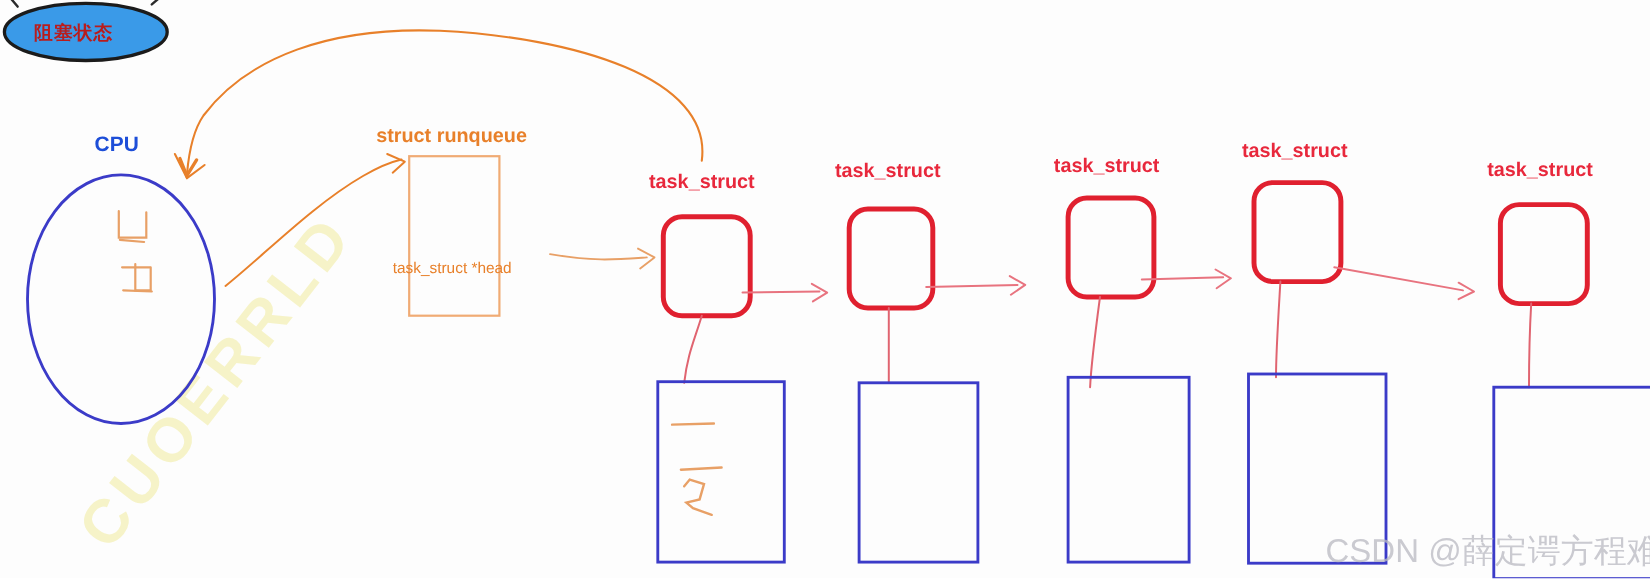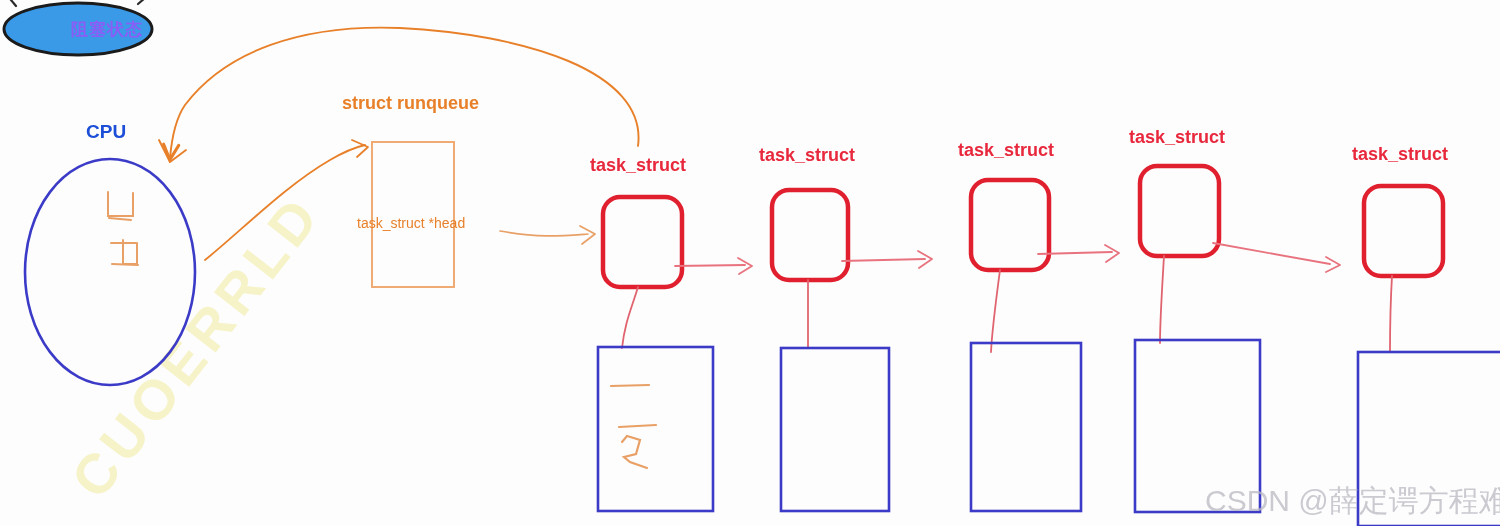--- a/index.html
+++ b/index.html
@@ -1,25 +1,25 @@
 <!DOCTYPE html>
 <html><head>
 <meta charset="utf-8">
 <style>
   html,body{margin:0;padding:0;background:#ffffff;}
   body{width:1500px;height:526px;overflow:hidden;
        font-family:"Liberation Sans","DejaVu Sans",sans-serif;}
   #stage{position:relative;width:1500px;height:526px;background:#fdfdfd;}
   #stage svg.layer{position:absolute;left:0;top:0;width:1500px;height:526px;}
   .lbl{position:absolute;white-space:nowrap;font-weight:bold;}
-  .lbl-orange{color:#e8802a;}
+  .lbl-orange{color:#e8802a;margin-top:20px;}
   .lbl-red{color:#e8283c;}
   .lbl-blue{color:#1d4ed8;}
   .lbl-code{font-family:"Liberation Sans","DejaVu Sans",sans-serif;font-weight:600;}
-  .ell-text{position:absolute;color:#8b5cf6;font-weight:bold;letter-spacing:1px;margin-left:40px;}
+  .ell-text{position:absolute;color:#b91c1c;font-weight:bold;letter-spacing:1px;}
   .wm-csdn{position:absolute;color:#b9b9c2;opacity:.75;font-weight:400;white-space:nowrap;}
   .wm-diag{position:absolute;color:#f6f3c8;font-weight:bold;letter-spacing:6px;
            transform:rotate(-52deg);transform-origin:left top;white-space:nowrap;}
 </style>
 </head>
 <body>
 
 <div id="stage">
 
   <div class="wm-diag" style="left:58px;top:470px;font-size:56px;">CUOERRLD</div>

